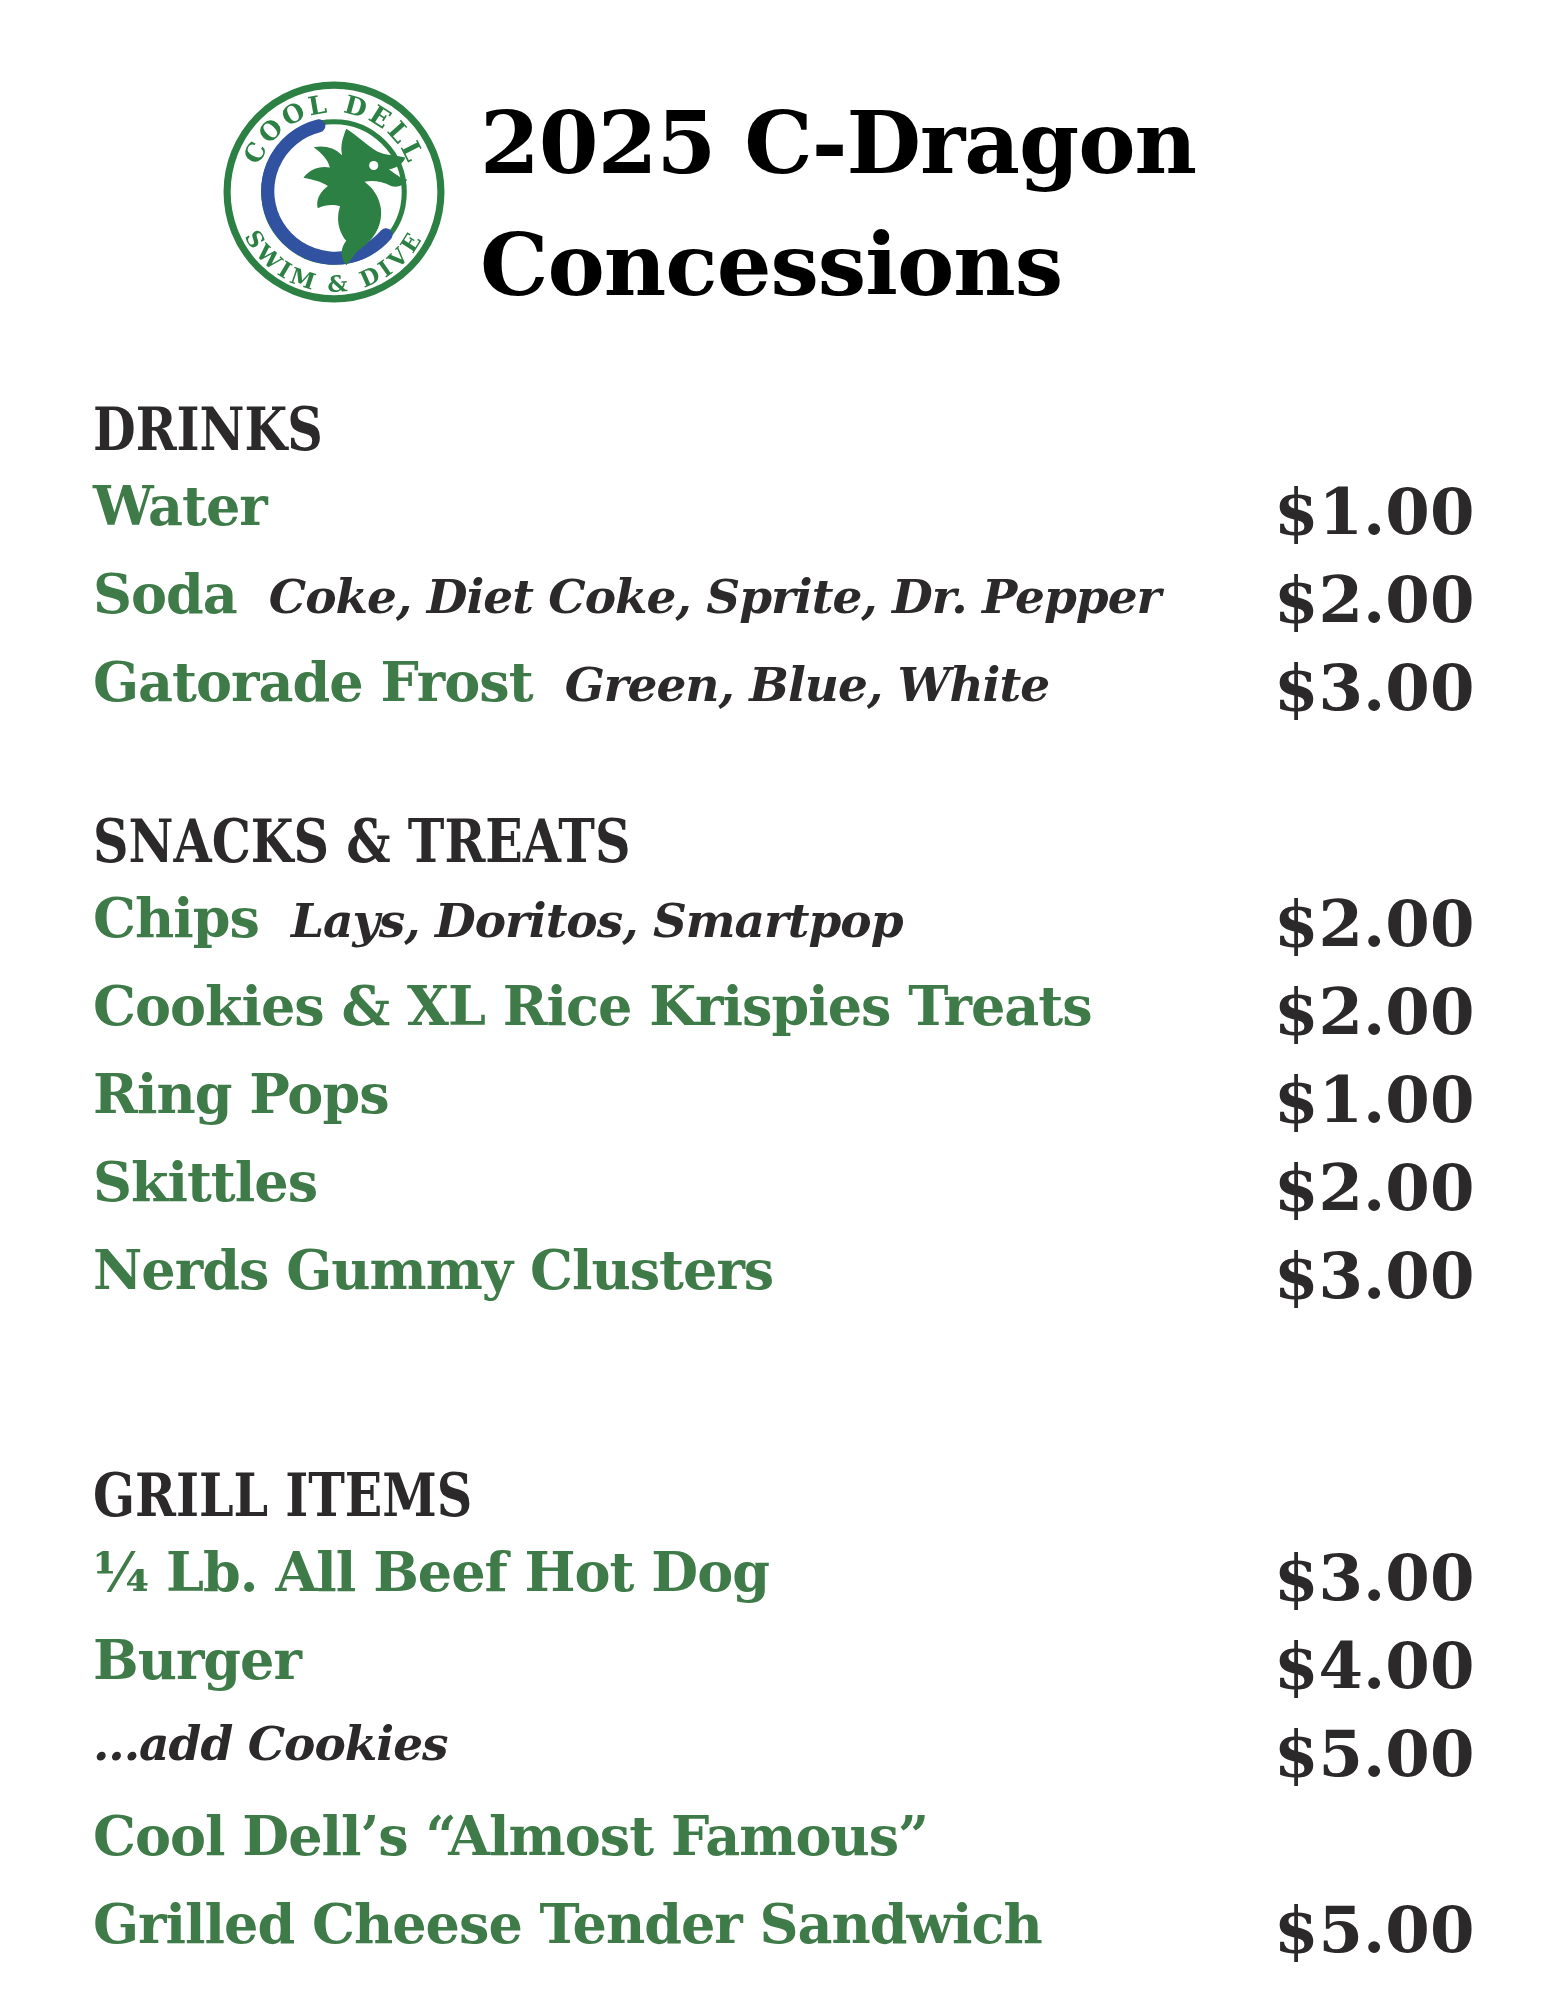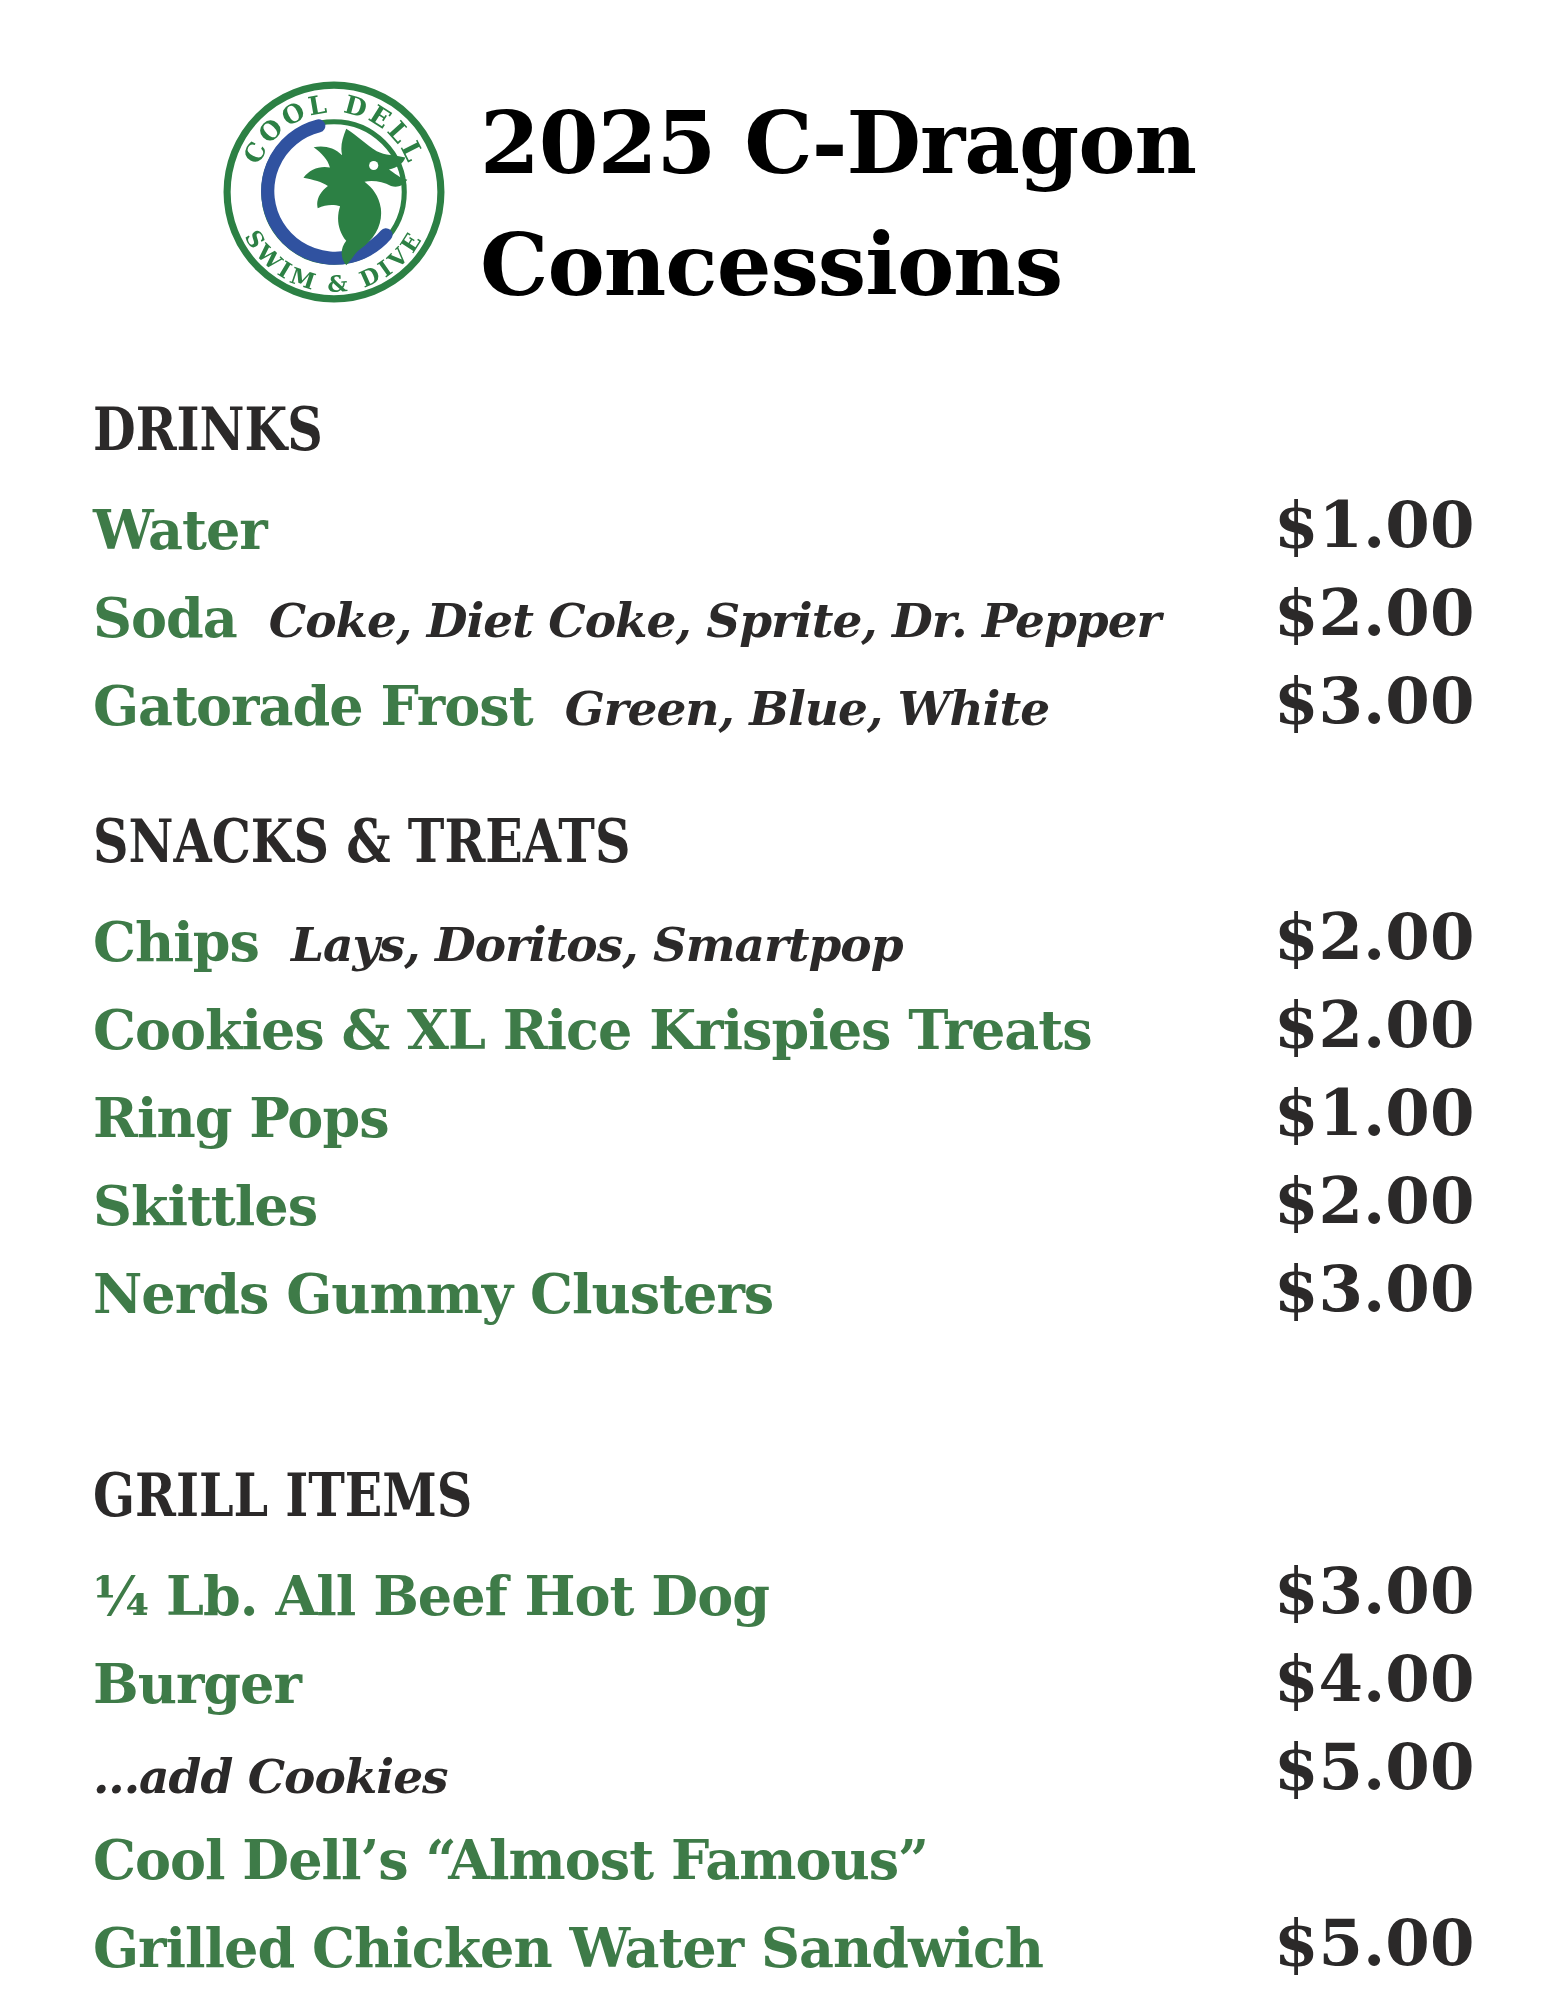--- a/index.html
+++ b/index.html
@@ -40,21 +40,21 @@
     color:#2b2929;
     letter-spacing:0px;
     transform:scaleX(0.82);
     transform-origin:left center;
     white-space:nowrap;
   }
   .section:nth-of-type(3) .heading { margin-top:136px; }
   .row {
     height:88px;
     display:flex;
-    align-items:flex-end;
+    align-items:flex-start;
   }
   .name-cell { flex:none; width:1181px; white-space:nowrap; }
   .item-name {
     font-size:54px;
     font-weight:bold;
     color:#3e7b48;
     letter-spacing:-1px;
   }
   .item-desc {
     font-size:47px;
@@ -222,21 +222,21 @@
 
     <div class="row">
       <div class="name-cell">
         <span class="item-name">Cool Dell’s “Almost Famous”</span>
       </div>
       <div class="price"></div>
     </div>
 
     <div class="row">
       <div class="name-cell">
-        <span class="item-name">Grilled Chicken Water Sandwich</span>
+        <span class="item-name">Grilled Cheese Tender Sandwich</span>
       </div>
       <div class="price">$5.00</div>
     </div>
   </div>
     </section>
   </main>
 
 </div>
 
 </body></html>

